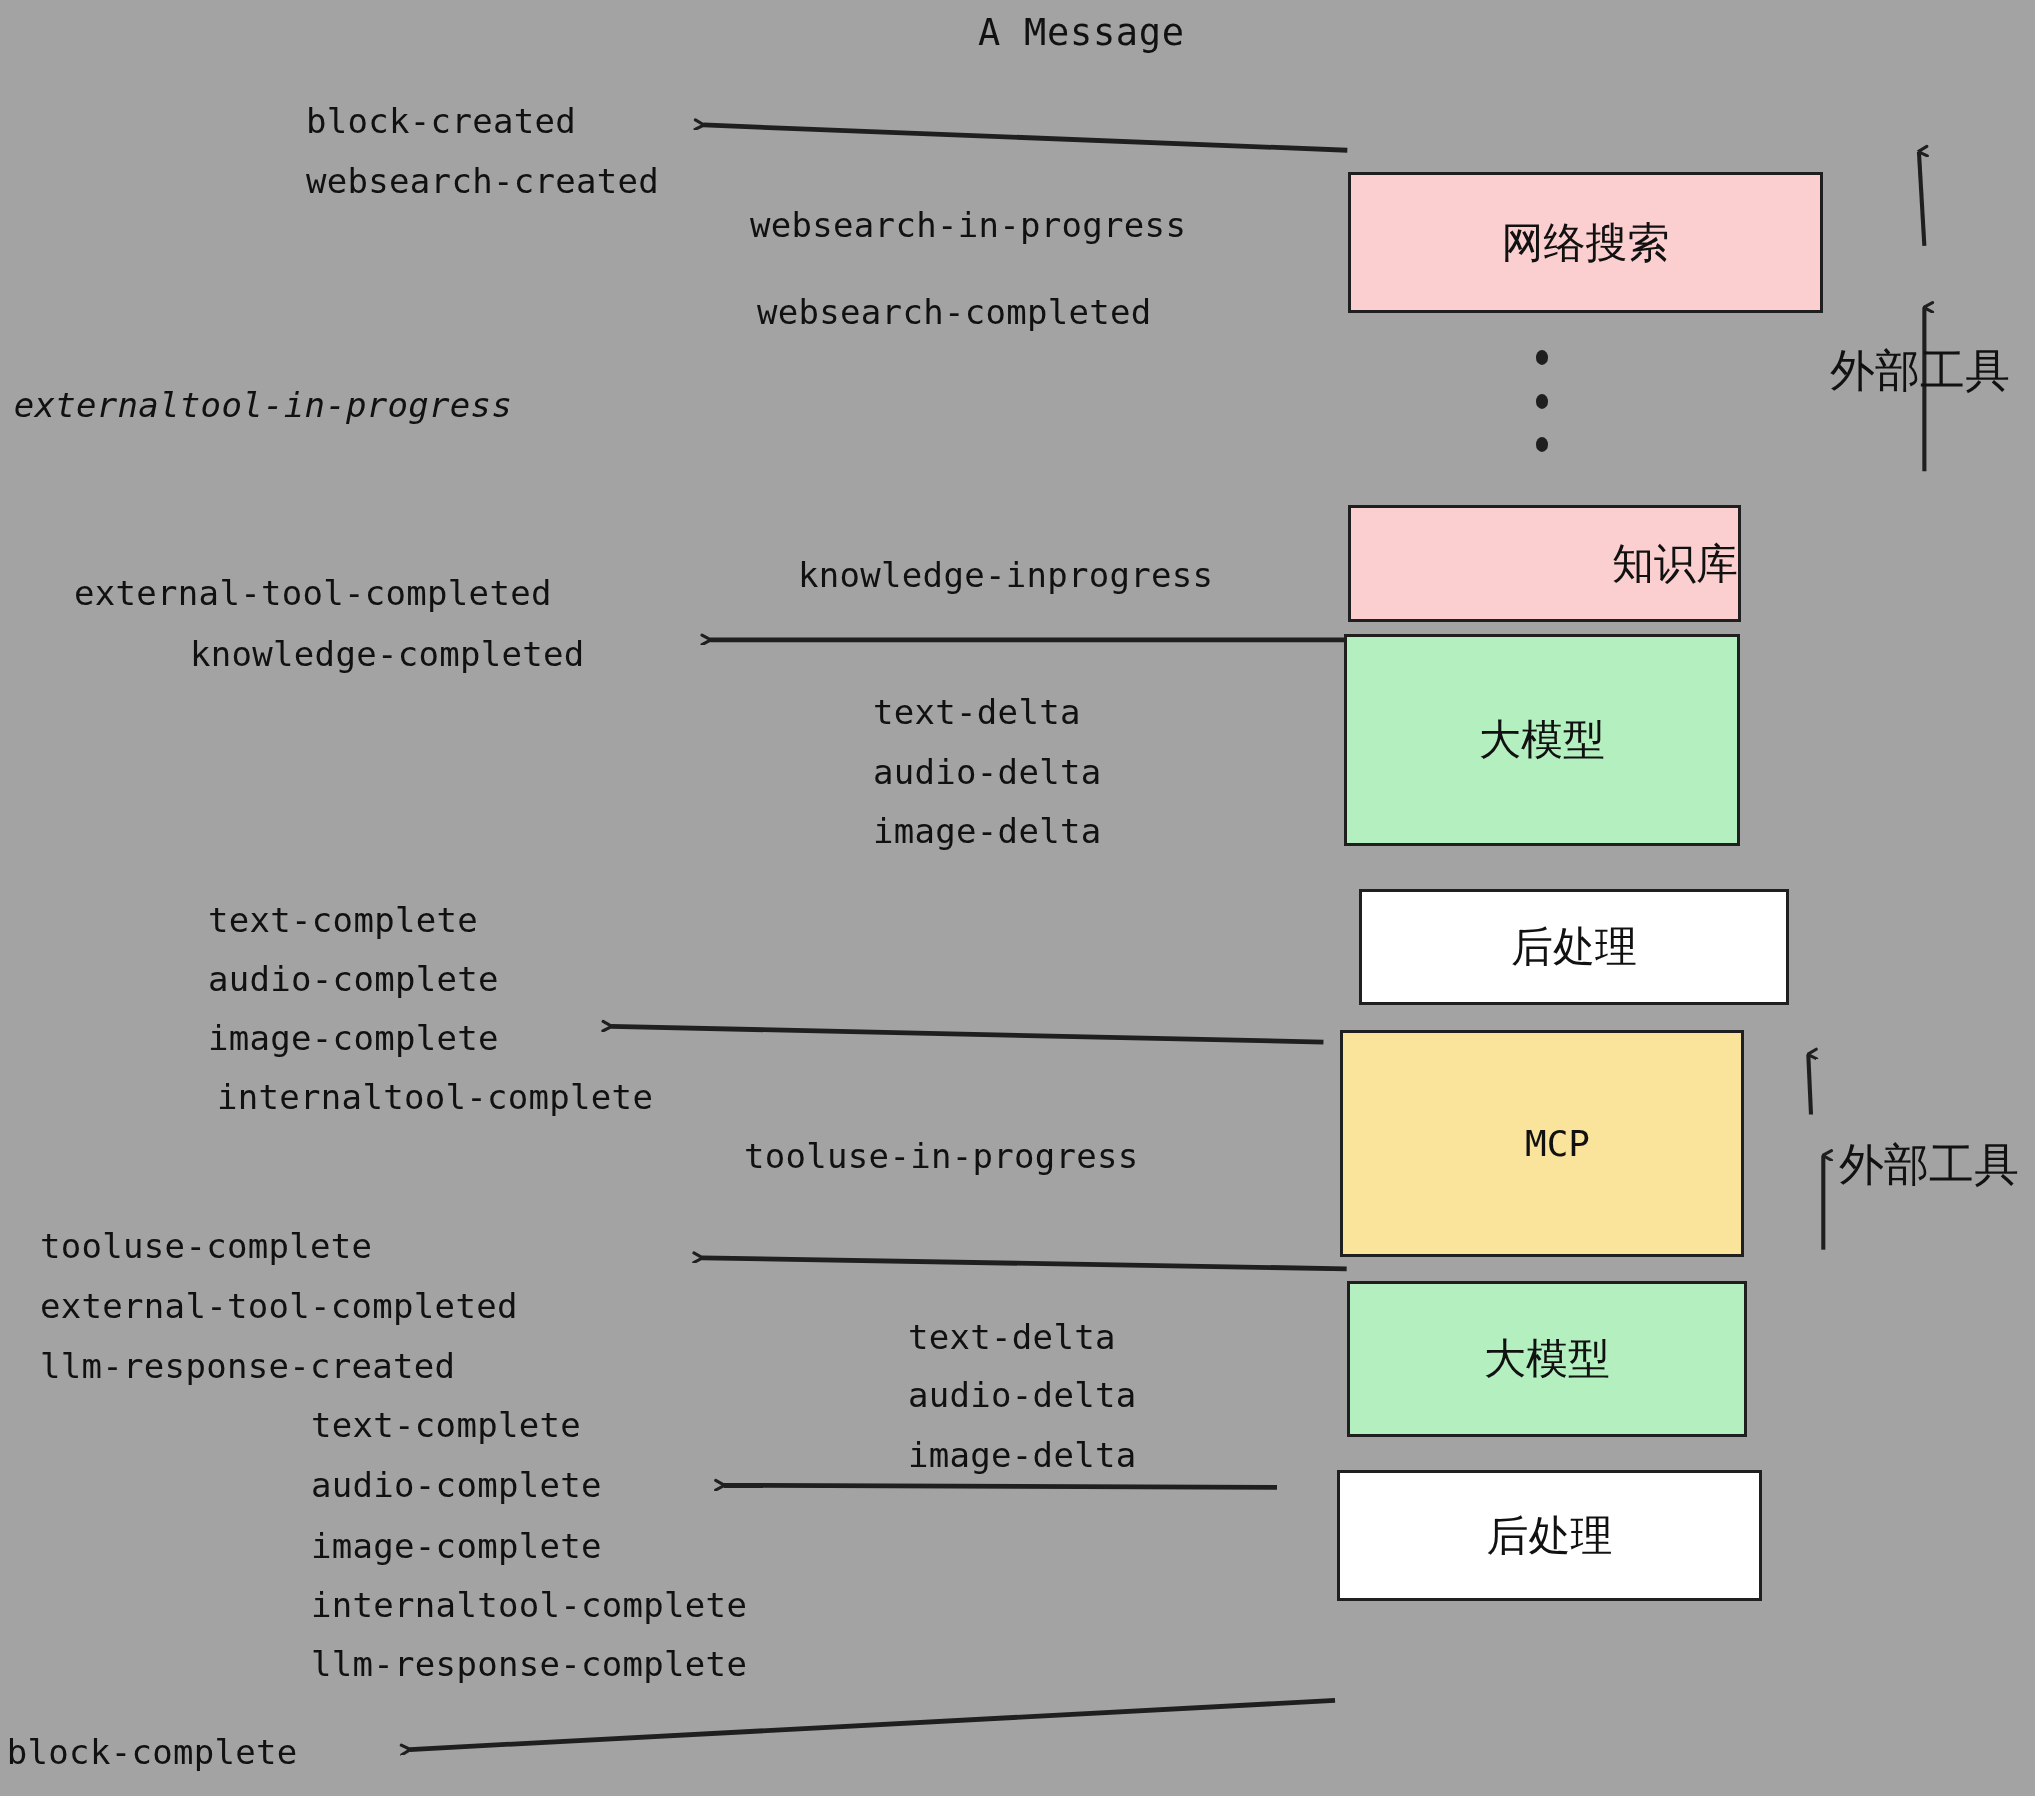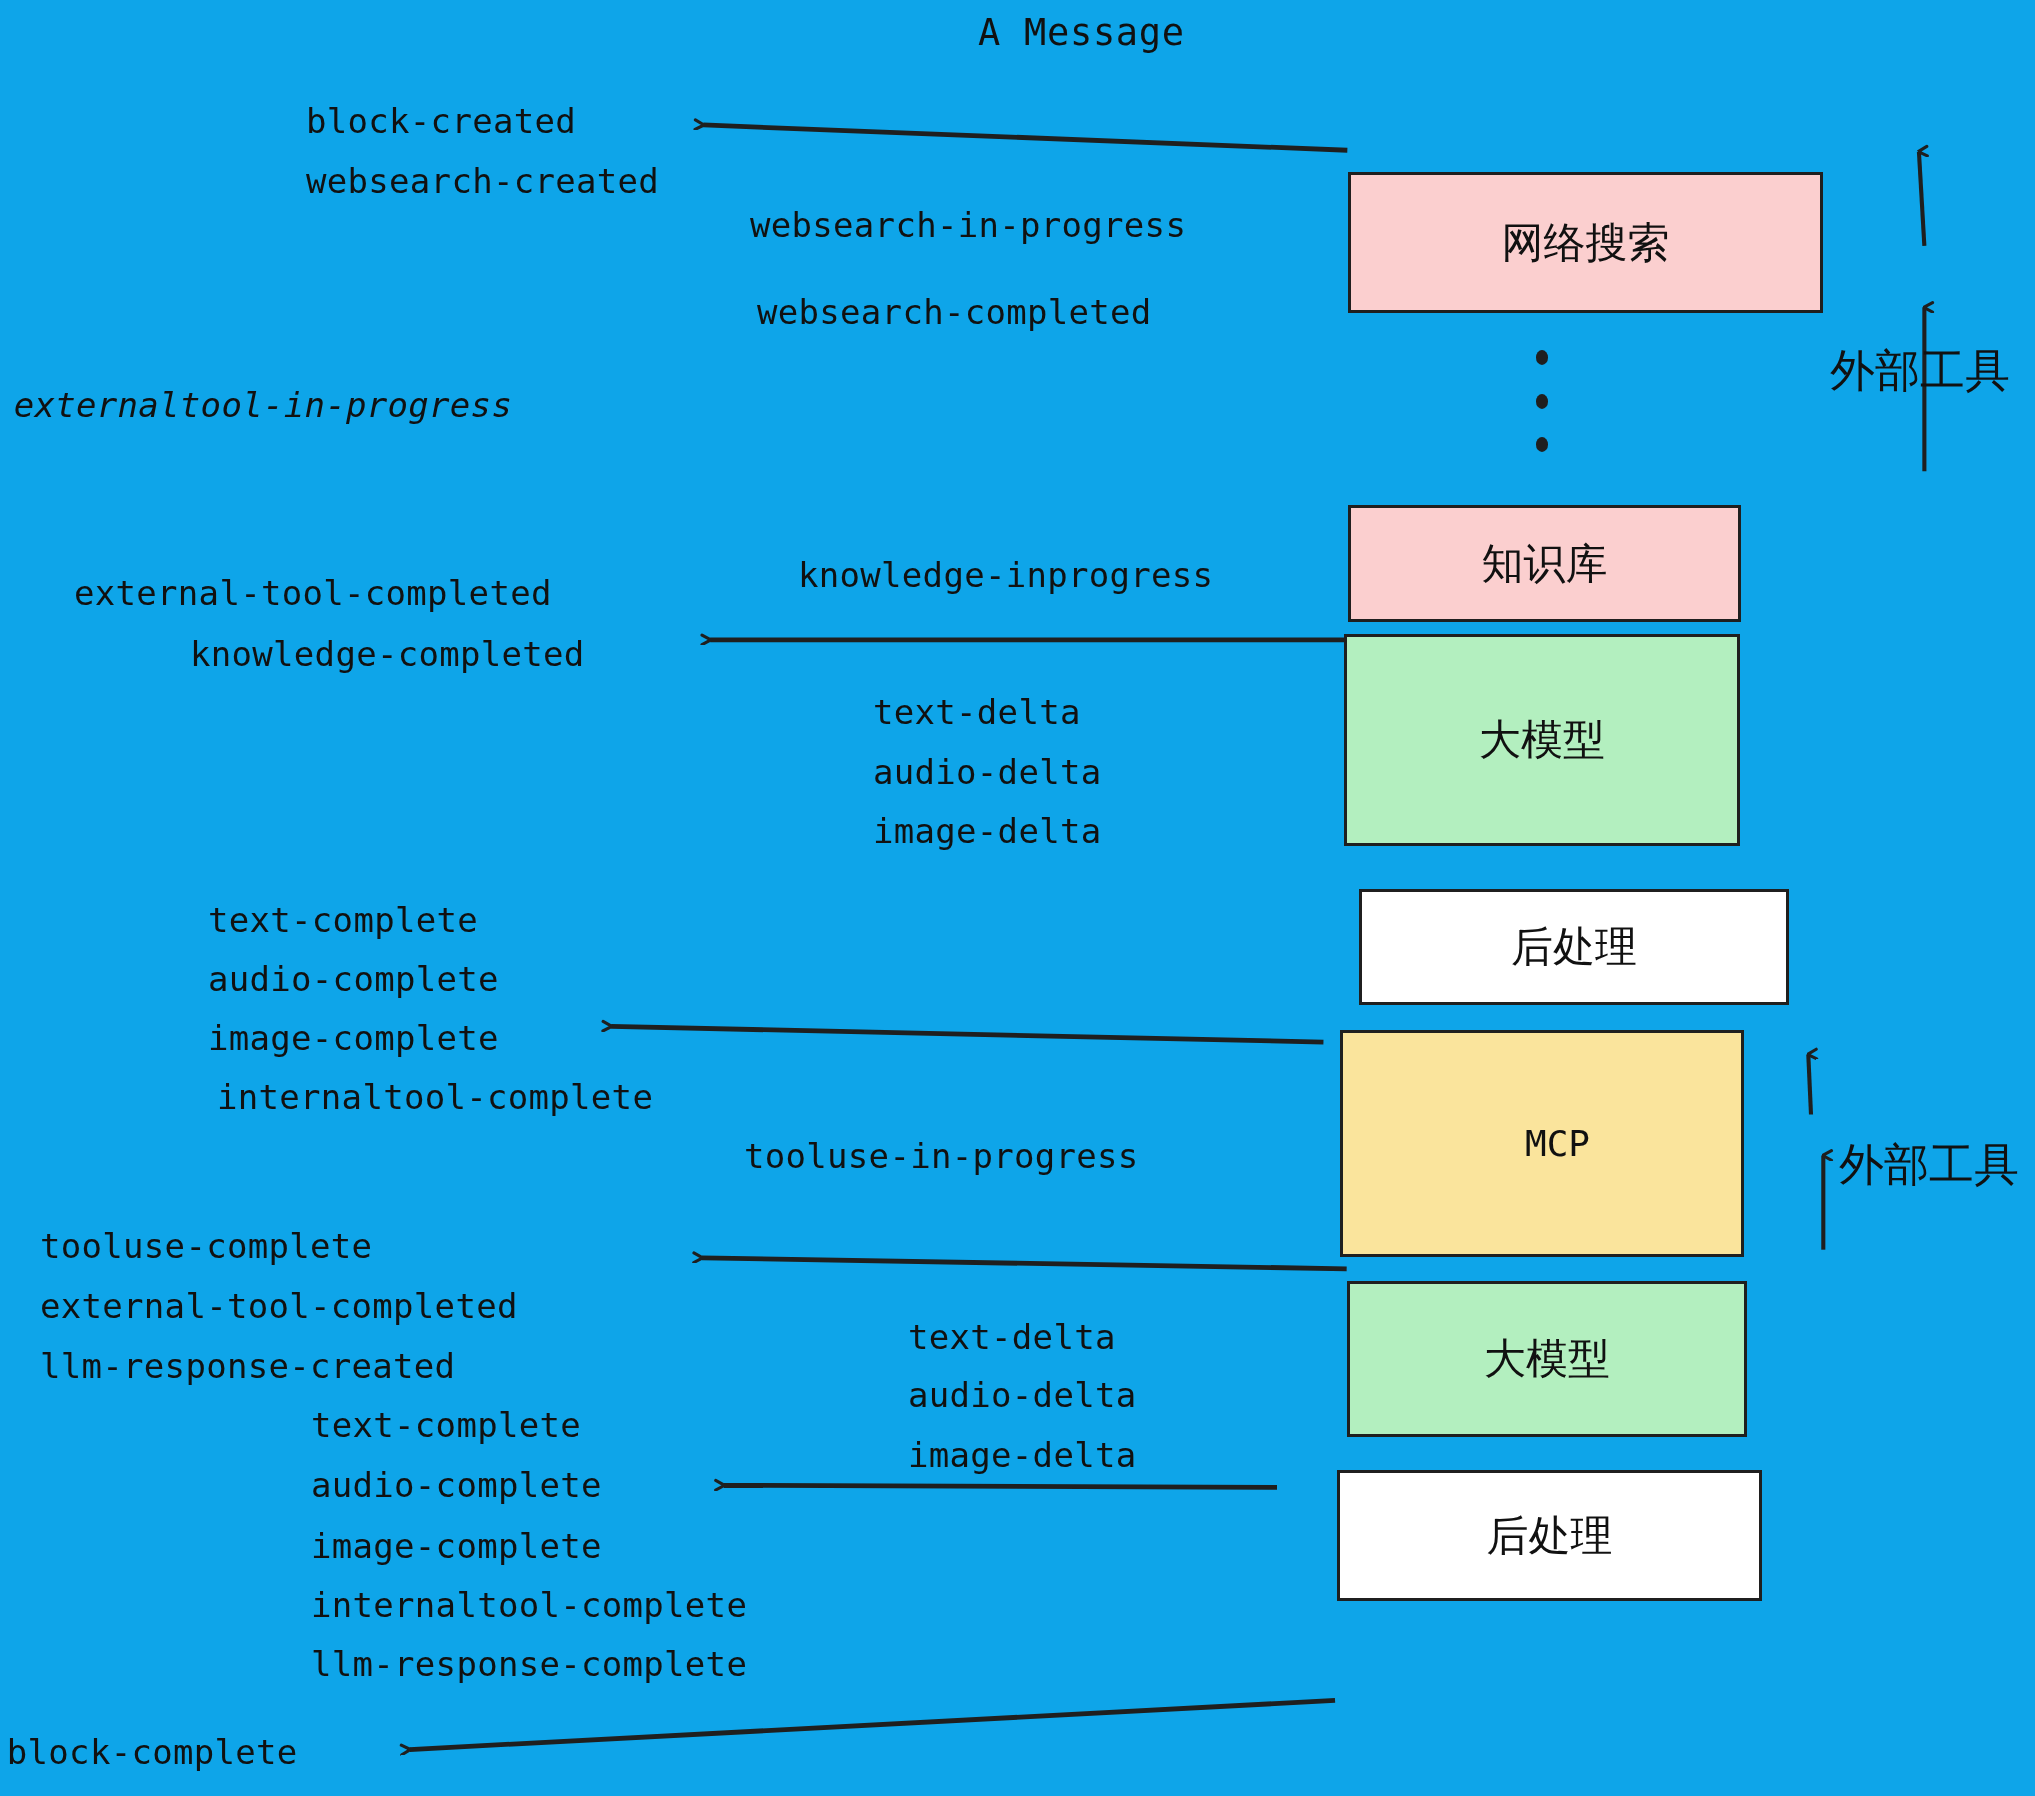--- a/index.html
+++ b/index.html
@@ -7,21 +7,21 @@
     padding: 0;
     background: #ffffff;
   }
   body {
     font-family: "DejaVu Sans Mono", monospace;
   }
   #stage {
     position: relative;
     width: 2035px;
     height: 1796px;
-    background: #0ea5e9;
+    background: #a3a3a3;
     overflow: hidden;
   }
   #svg-layer {
     position: absolute;
     left: 0;
     top: 0;
     width: 2035px;
     height: 1796px;
   }
   .evt {
@@ -116,21 +116,21 @@
 
     <path d="M 2670,1692 L 2670,1830" fill="none" stroke="#1f1f1f" stroke-width="6" marker-end="url(#ahu)" transform="rotate(180 2670 1761)"></path>
   </svg>
 
   <div class="title" style="left:978px; top:11px;">A Message</div>
 
   <div class="node" style="left:1348px; top:172px; width:475px; height:141px; background:#FBCFCF;">
     <span class="node-label">网络搜索</span>
   </div>
 
-  <div class="node" style="left:1348px; top:505px; width:393px; height:117px; background:#FBCFCF;">
+  <div class="node" style="left:1348px; top:505px; width:393px; height:117px; background:#FBCFCF;justify-content:flex-end;">
     <span class="node-label">知识库</span>
   </div>
 
   <div class="node" style="left:1344px; top:634px; width:396px; height:212px; background:#B3EFBF;">
     <span class="node-label">大模型</span>
   </div>
 
   <div class="node" style="left:1359px; top:889px; width:430px; height:116px; background:#FFFFFF;">
     <span class="node-label">后处理</span>
   </div>

